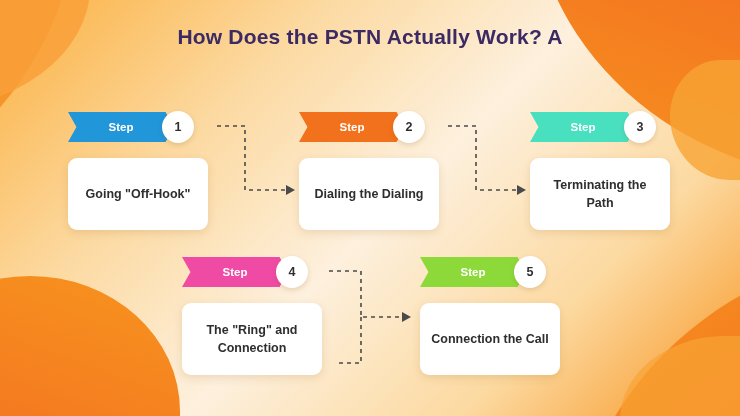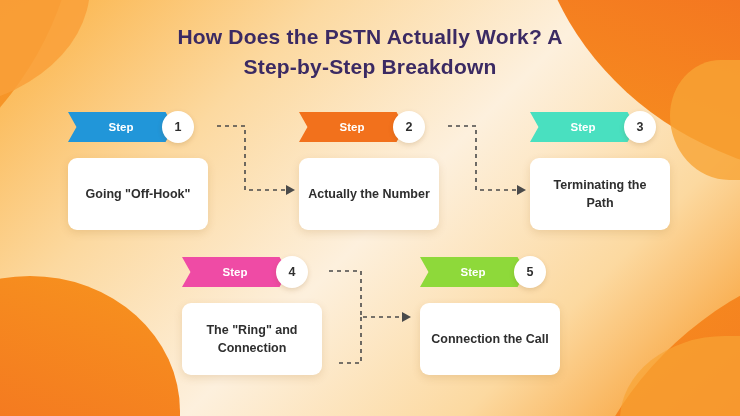--- a/index.html
+++ b/index.html
@@ -190,21 +190,20 @@
   <div class="blob blob-tl"></div>
   <div class="blob blob-tl2"></div>
   <div class="blob blob-tr"></div>
   <div class="blob blob-tr2"></div>
   <div class="blob blob-bl"></div>
   <div class="blob blob-br"></div>
   <div class="blob blob-br2"></div>
 
   <div class="title">
     <span class="title-line">How Does the PSTN Actually Work? A</span>
-    <span class="title-line">Step-by-Step Breakdown</span>
   </div>
 
   <div class="stage">
 
     <div class="conn" id="conn-1">
       <svg width="90" height="75" viewBox="0 0 90 75">
         <path d="M2,4 H30 V68 H72" fill="none" stroke="#4a4a4a" stroke-width="1.6" stroke-dasharray="4 4"></path>
         <path d="M71,63 L80,68 L71,73 Z" fill="#4a4a4a"></path>
       </svg>
     </div>
@@ -230,21 +229,21 @@
         <div class="num-circle">1</div>
       </div>
       <div class="card">Going "Off-Hook"</div>
     </div>
 
     <div class="step" id="step-2">
       <div class="ribbon-row">
         <div class="ribbon" style="background:#f2711c">Step</div>
         <div class="num-circle">2</div>
       </div>
-      <div class="card">Actually the Number</div>
+      <div class="card">Dialing the Dialing</div>
     </div>
 
     <div class="step" id="step-3">
       <div class="ribbon-row">
         <div class="ribbon" style="background:#49e0c0">Step</div>
         <div class="num-circle">3</div>
       </div>
       <div class="card">Terminating the Path</div>
     </div>
 

